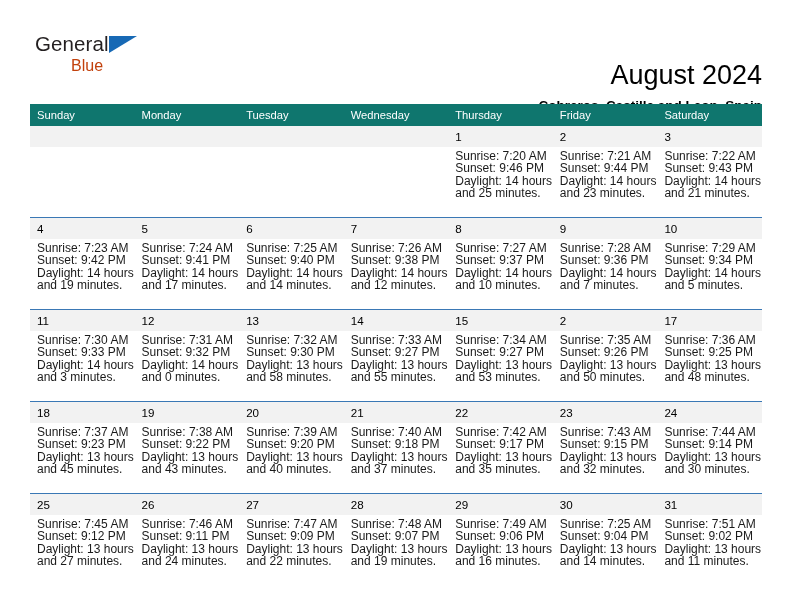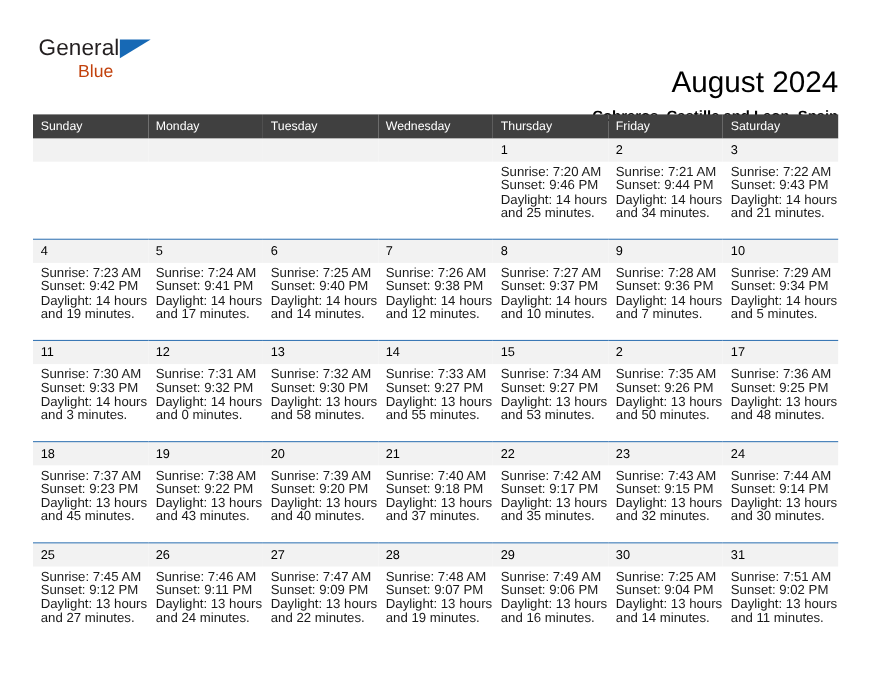--- a/index.html
+++ b/index.html
@@ -88,21 +88,21 @@
   
   .cal {
     position: absolute;
     left: 30px;
     top: 104px;
     width: 732px;
     border-collapse: collapse;
     table-layout: fixed;
   }
   .cal th {
-    background: #404040;
+    background: #0f766e;
     color: #ffffff;
     font-size: 11.2px;
     font-weight: normal;
     text-align: left;
     padding: 5px 0 5px 7px;
     height: 12px;
     line-height: 12px;
   }
   .cal td {
     vertical-align: top;
@@ -193,21 +193,21 @@
               <div>Daylight: 14 hours</div>
               <div>and 25 minutes.</div>
             </div>
           </td>
           <td class="daycell">
             <span class="daynum">2</span>
             <div class="details">
               <div>Sunrise: 7:21 AM</div>
               <div>Sunset: 9:44 PM</div>
               <div>Daylight: 14 hours</div>
-              <div>and 34 minutes.</div>
+              <div>and 23 minutes.</div>
             </div>
           </td>
           <td class="daycell">
             <span class="daynum">3</span>
             <div class="details">
               <div>Sunrise: 7:22 AM</div>
               <div>Sunset: 9:43 PM</div>
               <div>Daylight: 14 hours</div>
               <div>and 21 minutes.</div>
             </div>

